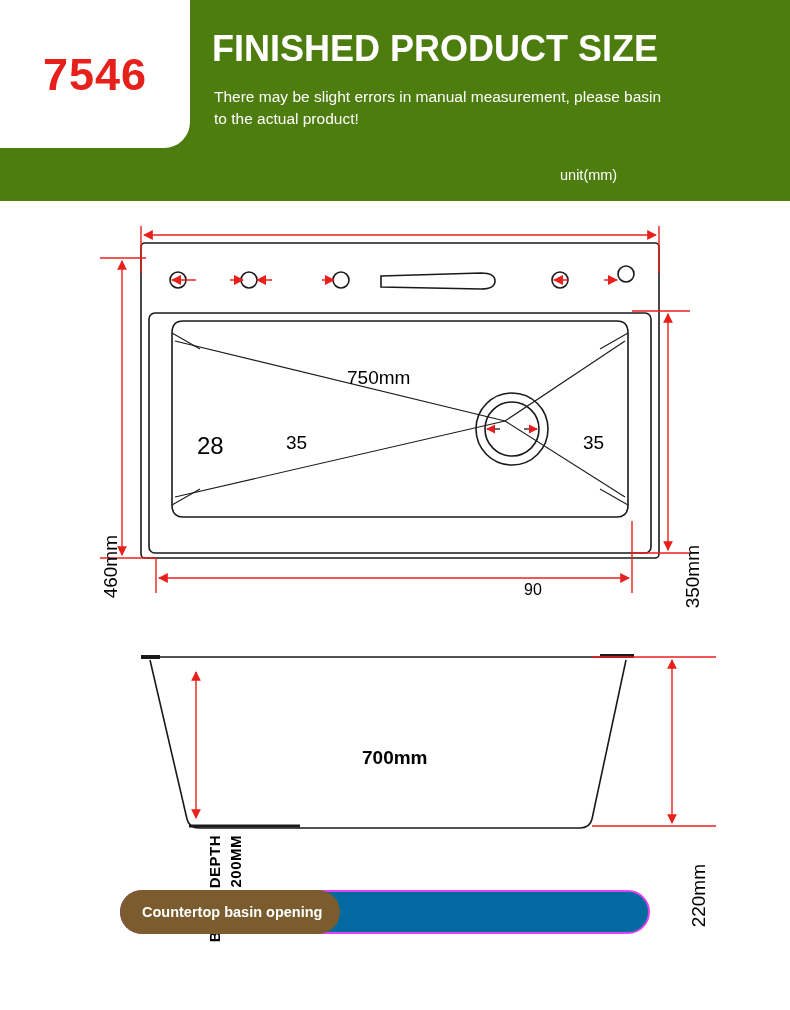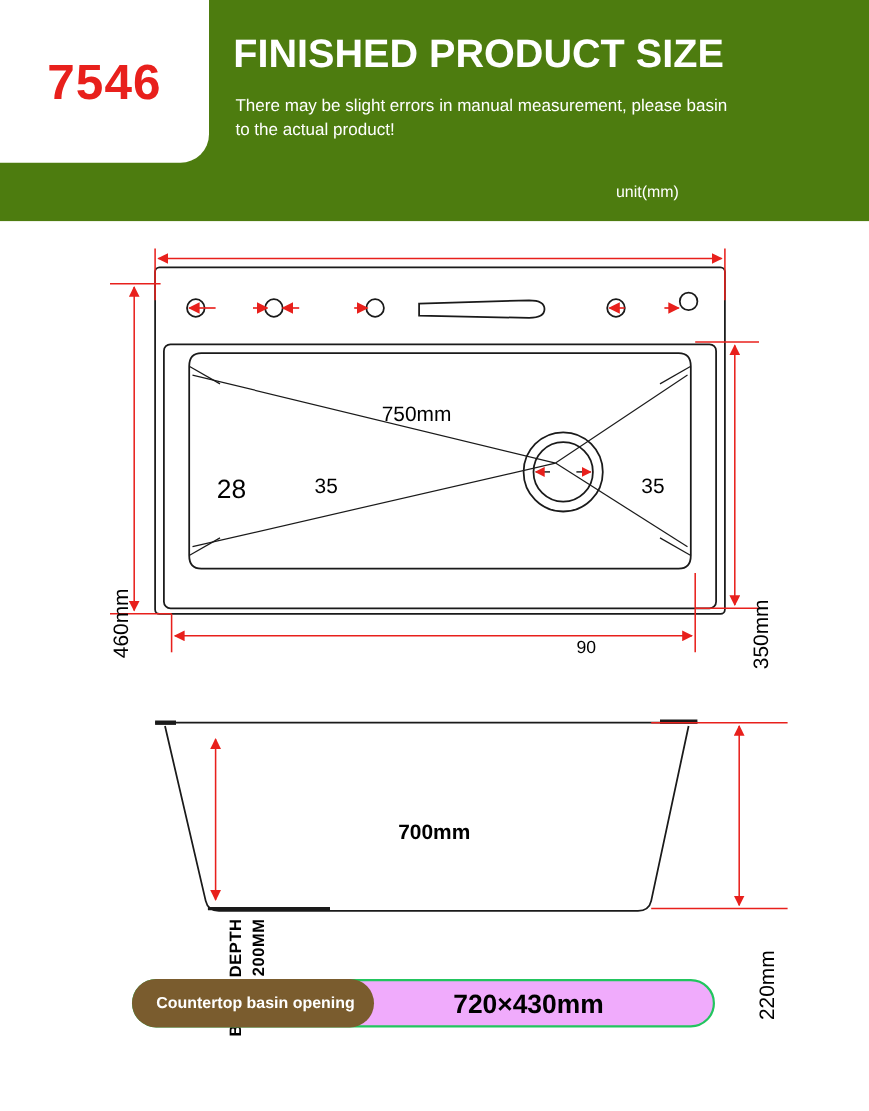--- a/index.html
+++ b/index.html
@@ -107,24 +107,24 @@
     writing-mode: vertical-rl; transform: rotate(180deg); letter-spacing: 0.5px;
   }
 
   
   .footer {
     position: absolute;
     left: 120px;
     top: 890px;
     width: 530px;
     height: 44px;
-    border: 2px solid #22c55e;
+    border: 2px solid #d946ef;
     border-radius: 22px;
     box-sizing: border-box;
-    background: #f0abfc;
+    background: #0369a1;
   }
   .footer-pill {
     position: absolute;
     left: -2px;
     top: -2px;
     height: 44px;
     padding: 0 18px 0 22px;
     background: #7a5c2e;
     border-radius: 22px;
     display: flex;
@@ -267,14 +267,13 @@
   <div class="lbl lbl-28">28</div>
   <div class="lbl lbl-35a">35</div>
   <div class="lbl lbl-35b">35</div>
   <div class="lbl lbl-90">90</div>
   <div class="lbl lbl-depth">BASIN DEPTH</div>
   <div class="lbl lbl-depth2">200MM</div>
 </div>
 
 <div class="footer">
   <div class="footer-pill">Countertop basin opening</div>
-  <div class="footer-value">720×430mm</div>
 </div>
 
 </body></html>

